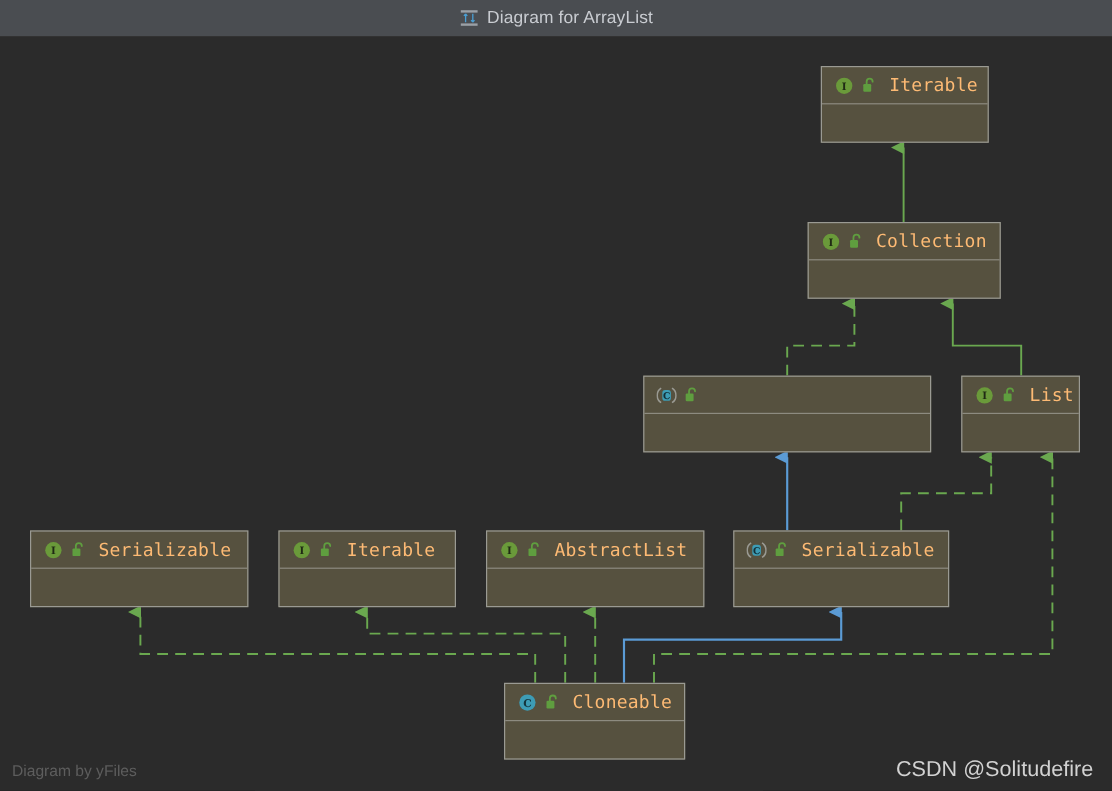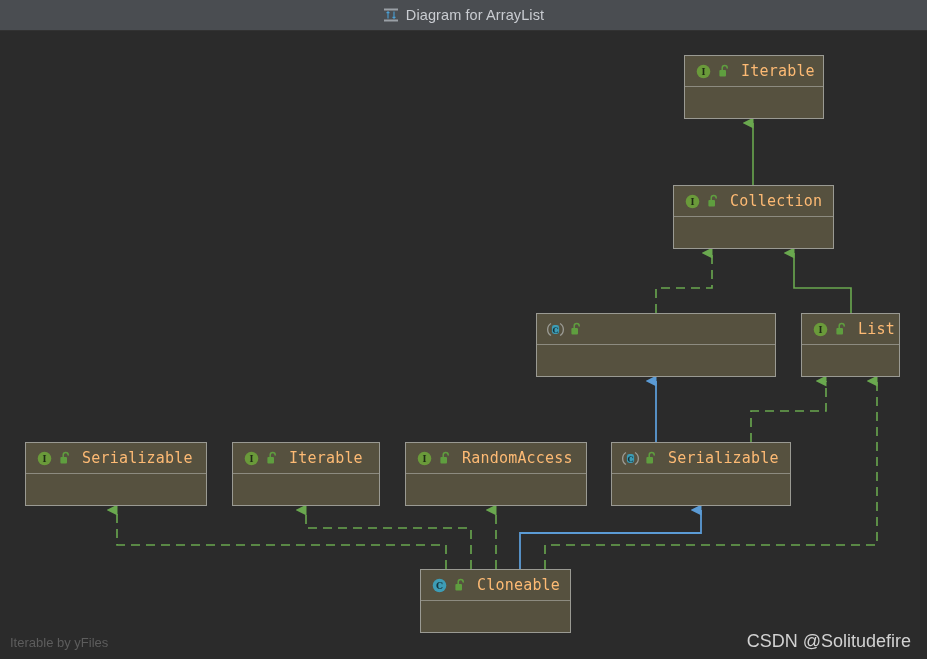--- a/index.html
+++ b/index.html
@@ -282,21 +282,21 @@
               <circle cx="9" cy="9" r="7.2" fill="#6a9a3a"></circle>
               <text x="9" y="12.6" text-anchor="middle" font-family="DejaVu Serif, serif" font-size="9" font-weight="bold" fill="#1f2a14">I</text>
             </svg>
           </span>
         <span class="ico-lock">
             <svg class="lock-icon" viewBox="0 0 13 14">
               <path d="M4.2 6 L4.2 4.1 A2.5 2.5 0 0 1 9.2 4.1" stroke="#5f9e3f" stroke-width="1.5" fill="none" stroke-linecap="round"></path>
               <rect x="1.4" y="6" width="6.6" height="6.4" rx="1" fill="#5f9e3f"></rect>
             </svg>
           </span>
-        <span class="node-label">RandomAccess</span>
+        <span class="node-label">AbstractList</span>
       </div>
       <div class="node-body"></div>
     </div>
 
     <div class="node" style="left: 611px; top: 411px; width: 180px; height: 64px; background: rgb(86, 81, 63); border-color: rgb(154, 154, 147);">
       <div class="node-header">
         <span class="ico-type">
             <svg class="type-icon" viewBox="0 0 18 18">
               <path d="M4.2 2.6 A7.6 7.6 0 0 0 4.2 15.4" stroke="#9a9a93" stroke-width="1.4" fill="none"></path>
               <path d="M13.8 2.6 A7.6 7.6 0 0 1 13.8 15.4" stroke="#9a9a93" stroke-width="1.4" fill="none"></path>
@@ -327,17 +327,17 @@
             <svg class="lock-icon" viewBox="0 0 13 14">
               <path d="M4.2 6 L4.2 4.1 A2.5 2.5 0 0 1 9.2 4.1" stroke="#5f9e3f" stroke-width="1.5" fill="none" stroke-linecap="round"></path>
               <rect x="1.4" y="6" width="6.6" height="6.4" rx="1" fill="#5f9e3f"></rect>
             </svg>
           </span>
         <span class="node-label">Cloneable</span>
       </div>
       <div class="node-body"></div>
     </div>
 
-    <div id="yfiles-watermark">Iterable by yFiles</div>
+    <div id="yfiles-watermark">Diagram by yFiles</div>
     <div id="csdn-watermark">CSDN @Solitudefire</div>
 
   </div>
 </div>
 
 </body></html>

